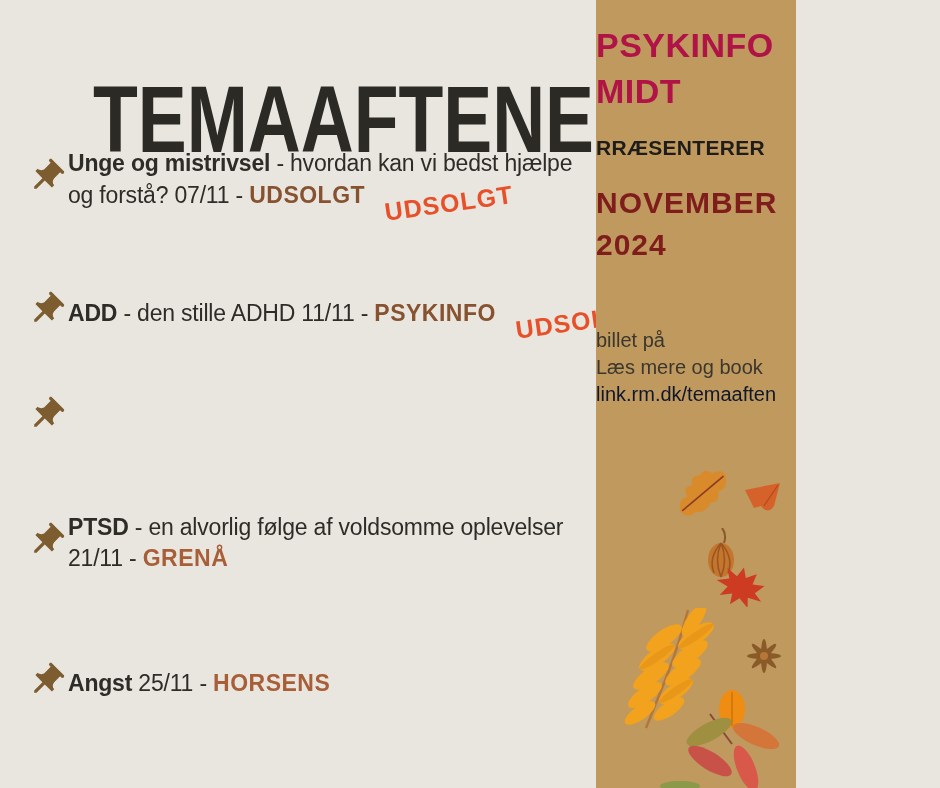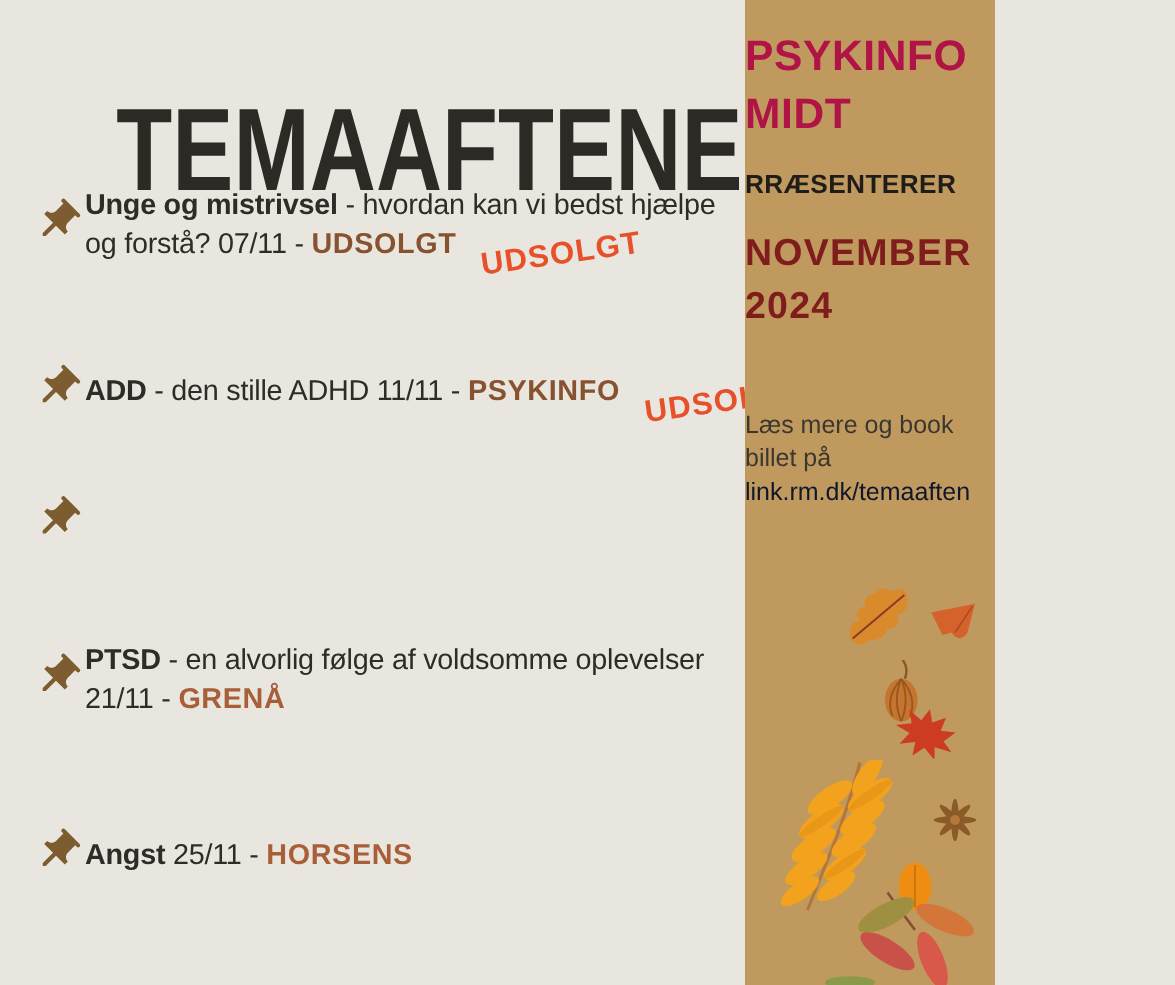--- a/index.html
+++ b/index.html
@@ -163,22 +163,22 @@
     <div class="brand">
       <div>PSYKINFO</div>
       <div>MIDT</div>
     </div>
     <div class="presents">RRÆSENTERER</div>
     <div class="month">
       <div>NOVEMBER</div>
       <div>2024</div>
     </div>
     <div class="cta">
+      <div>billet på</div>
       <div>Læs mere og book</div>
-      <div>billet på</div>
       <div class="cta-link">link.rm.dk/temaaften</div>
     </div>
 
     <svg class="leaf" style="left:74px;top:462px;width:70px;height:62px" viewBox="0 0 70 62">
       <g transform="rotate(-38 35 31)">
         <path d="M4 31 Q10 18 19 23 Q20 12 30 17 Q33 8 42 14 Q50 10 53 20 Q64 22 62 30 Q56 42 46 38 Q42 48 33 42 Q24 48 16 40 Q6 42 4 31 Z" fill="#d98a2b"></path>
         <path d="M6 31 L60 29" stroke="#8a3a28" stroke-width="1.6" fill="none"></path>
       </g>
     </svg>
 

